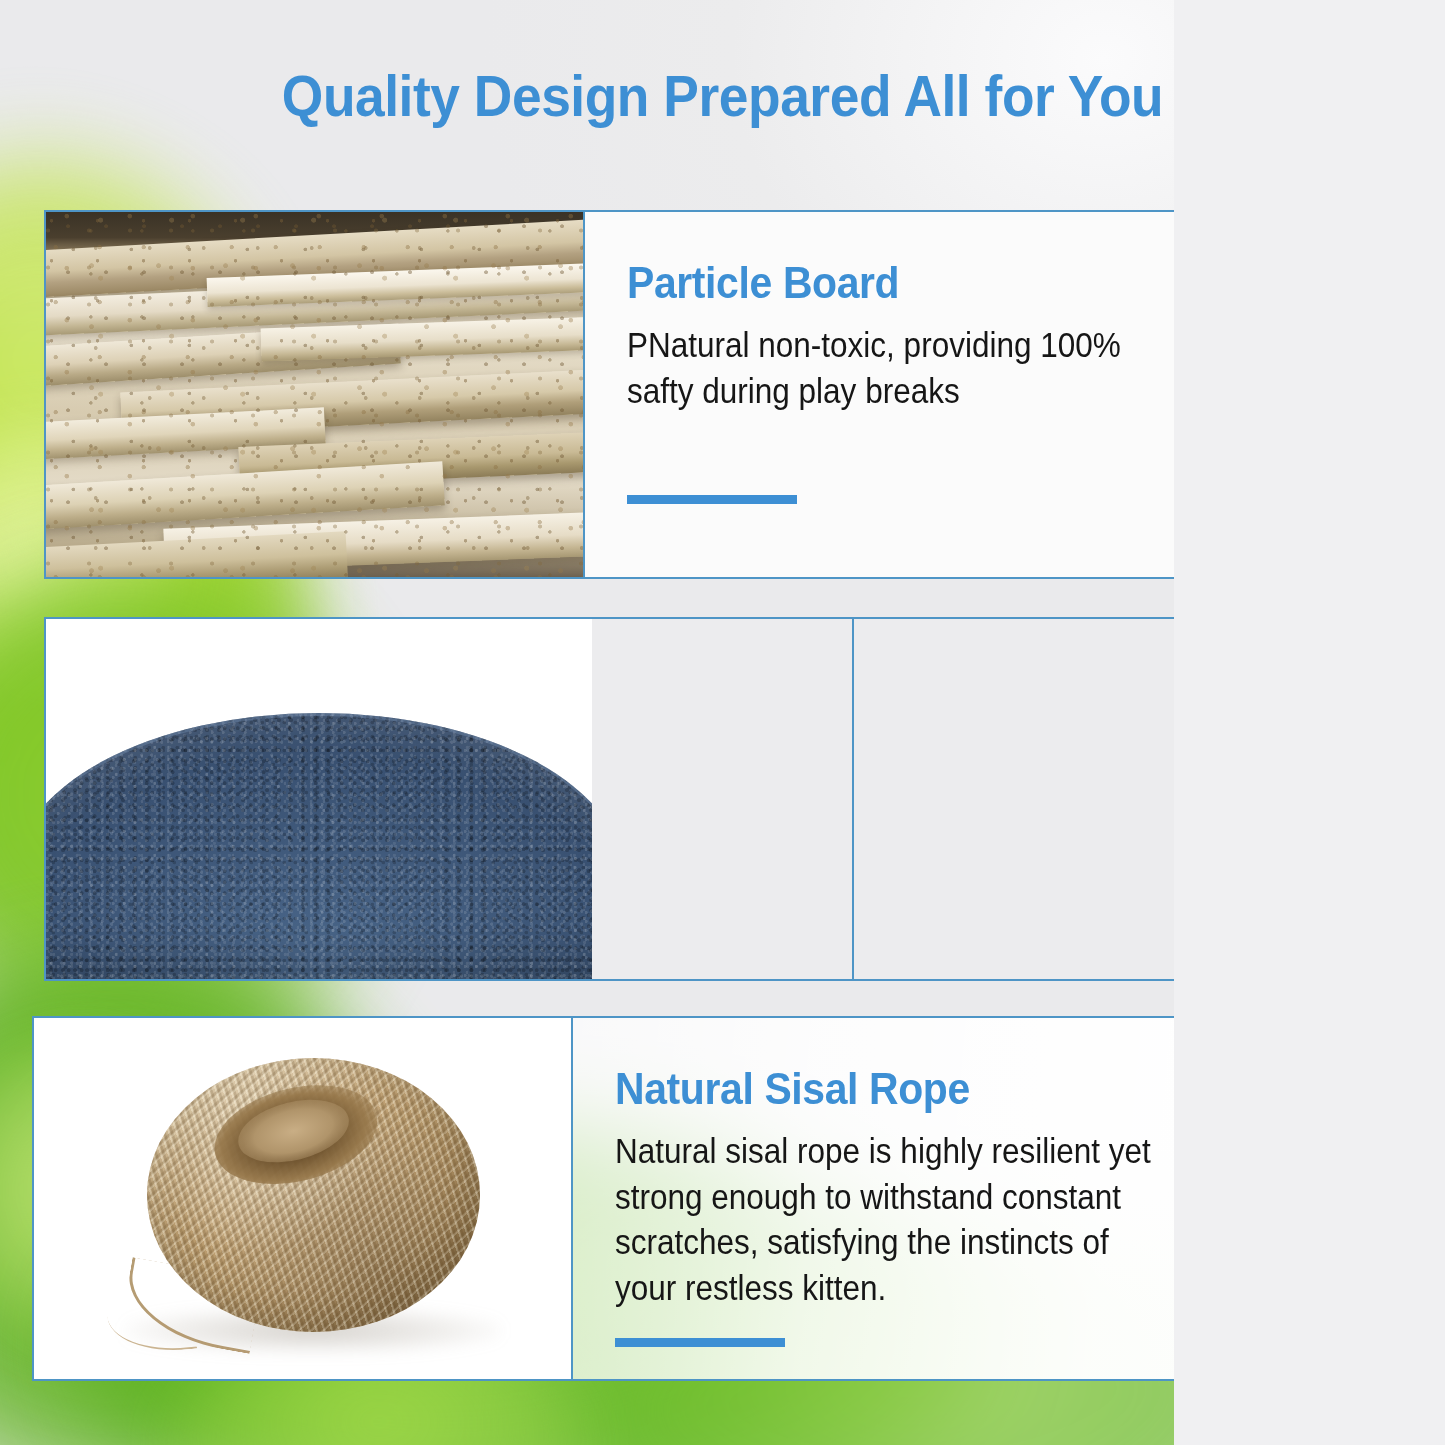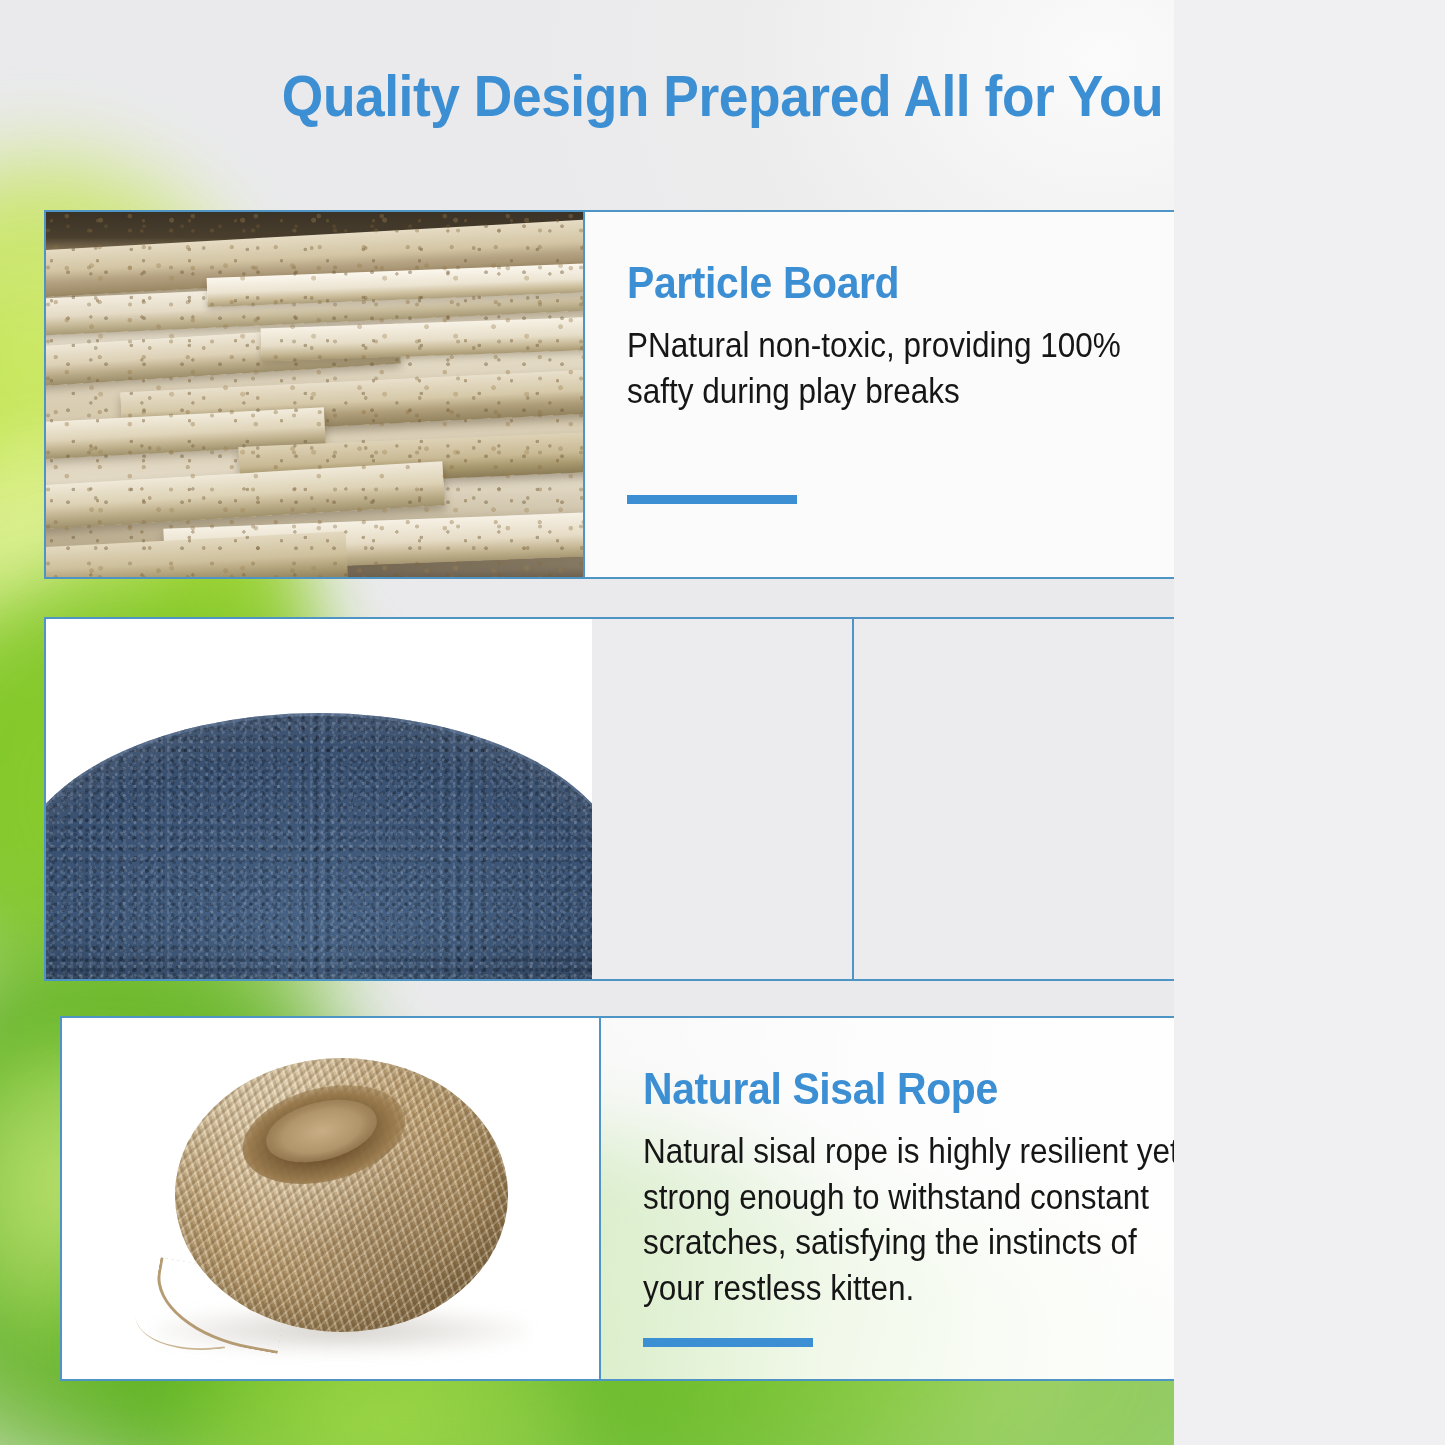--- a/index.html
+++ b/index.html
@@ -66,21 +66,21 @@
   .card{
     position:absolute;
     box-sizing:border-box;
     border:2px solid #4e95c6;
     display:flex;
     overflow:hidden;
     background:rgba(255,255,255,.10);
   }
   #card-1{left:44px;  top:210px;  width:1358px; height:369px;}
   #card-2{left:44px;  top:617px;  width:1358px; height:364px;}
-  #card-3{left:60px;  top:1016px; width:1358px; height:365px;}
+  #card-3{left:32px;  top:1016px; width:1358px; height:365px;}
 
   .panel-img{position:relative;overflow:hidden;flex:0 0 auto;}
   .panel-txt{
     position:relative;flex:1 1 auto;
     padding:46px 20px 0 44px;
     box-sizing:border-box;
   }
   
   .divider{
     position:absolute;top:0;bottom:0;width:2px;background:#4e95c6;z-index:6;

